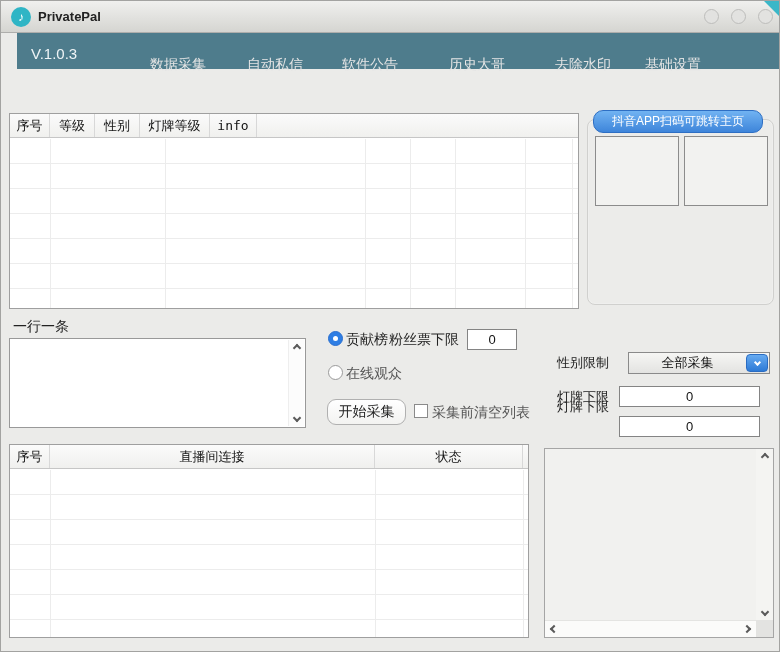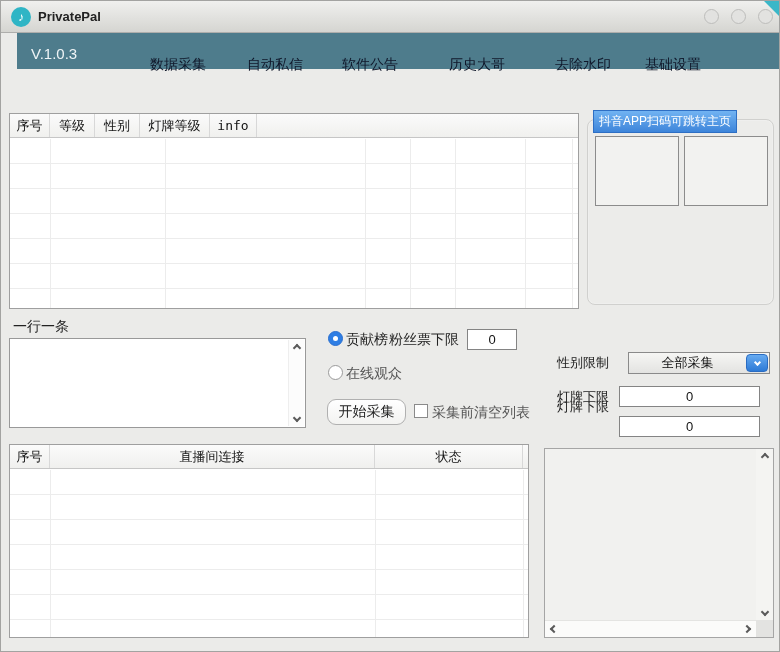--- a/index.html
+++ b/index.html
@@ -34,21 +34,21 @@
     border-left:15px solid transparent; border-top:15px solid #3ab7c8;
   }
 
   
   .navbar {
     position:absolute; left:16px; top:32px; width:100%; height:36px;
     background:#4e7c8c;
   }
   .version { position:absolute; left:14px; top:12px; color:#eef4f6; font-size:15px; }
   .nav-item {
-    position:absolute; top:23px; color:#0f172a; font-size:14px; cursor:default;
+    position:absolute; top:23px; color:#e5e5e5; font-size:14px; cursor:default;
   }
 
   
   .dtable { position:absolute; background:#fff; border:1px solid #9f9f9f; }
   .dtable .thead {
     display:flex; height:24px;
     background:linear-gradient(#fbfbfb,#f0f0ee);
     border-bottom:1px solid #c6c6c6;
     font-family:"DejaVu Sans Mono","Liberation Mono",monospace;
     font-size:13px; color:#111;
@@ -66,22 +66,22 @@
 
   
   .groupbox {
     position:absolute; border:1px solid #d0d0ce; border-radius:8px;
     background:#ecécea; background:#ececea;
     box-shadow:inset 0 0 2px rgba(255,255,255,.7);
   }
   .blue-badge {
     position:absolute; top:-10px; left:5px;
     background:linear-gradient(#71b3f2,#3e85da);
-    border:1px solid #2e6fc4; border-radius:0;
-    color:#fff; font-size:12px; padding:2px 5px; white-space:nowrap;
+    border:1px solid #2e6fc4; border-radius:10px;
+    color:#fff; font-size:12px; padding:2px 18px; white-space:nowrap;
   }
   .qr-box {
     position:absolute; top:16px; width:84px; height:70px;
     background:#f2f2f0; border:1px solid #8c8c8c;
   }
 
   
   .section-label { position:absolute; font-size:14px; color:#222; }
   .list-textarea {
     position:absolute; left:8px; top:337px; width:297px; height:90px;

